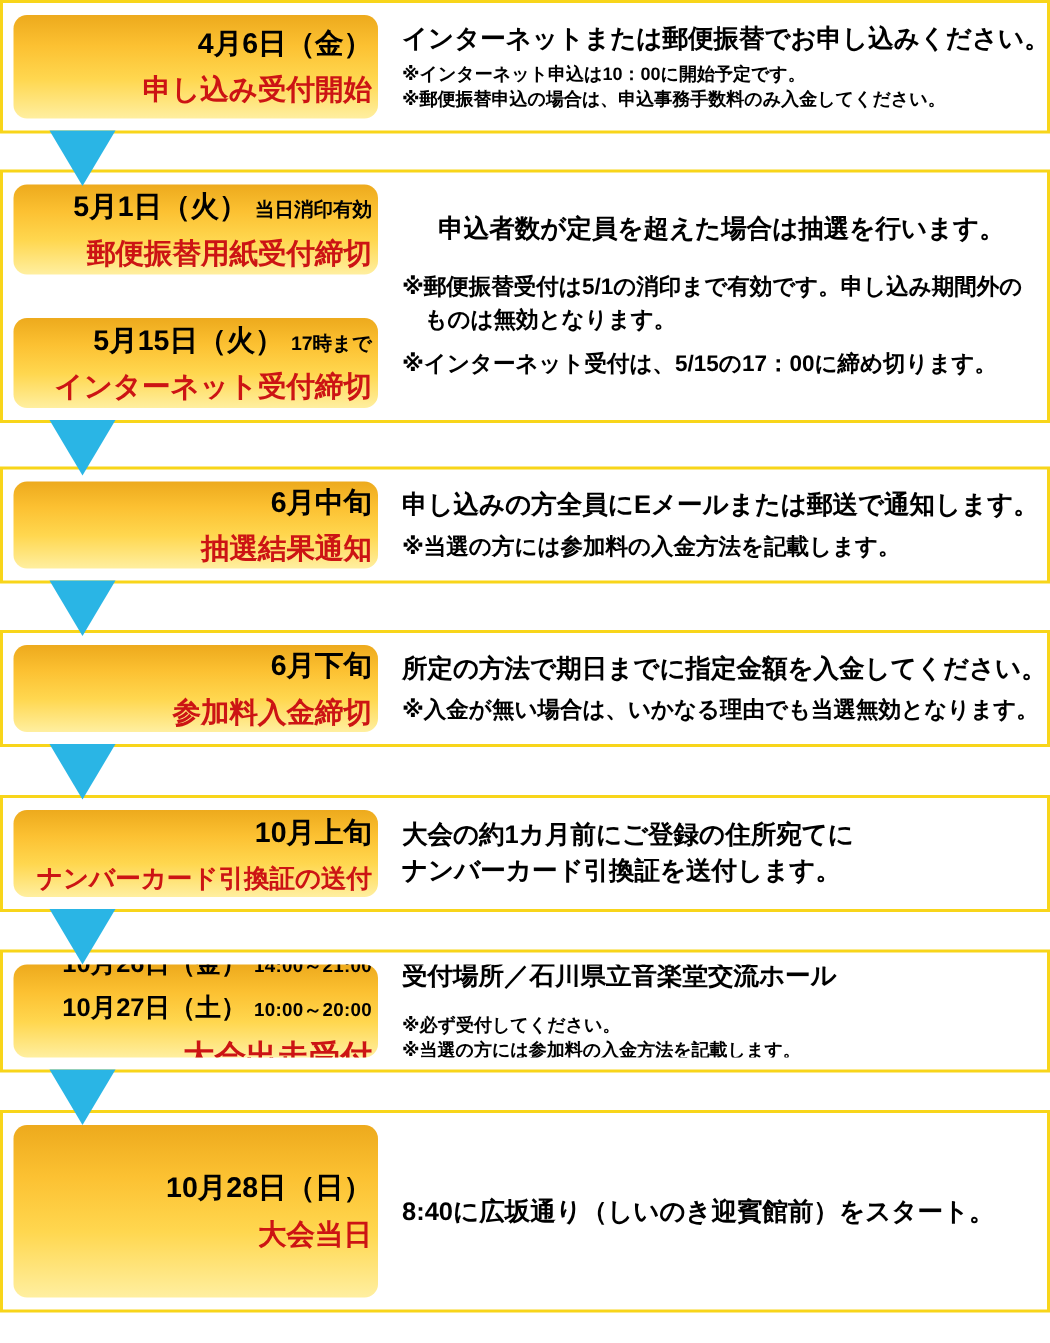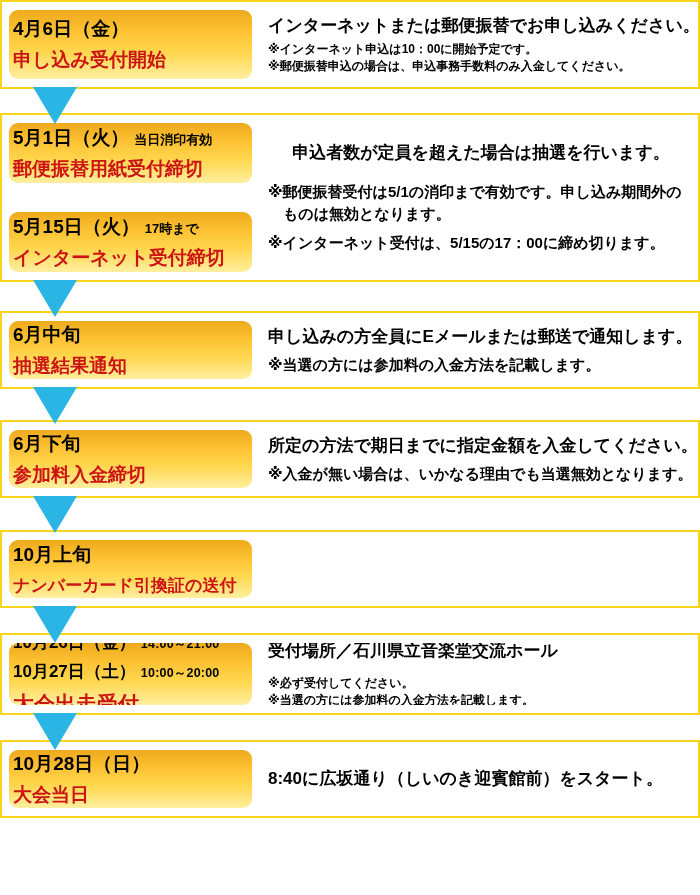--- a/index.html
+++ b/index.html
@@ -12,27 +12,27 @@
 
   .step {
     display:flex; align-items:stretch;
     border:2px solid #f8d51a; background:#fff;
     padding:8px 4px 8px 7px;
   }
   .h1 { height:89px; }
   .h2 { height:169px; }
   .h35 { height:78px; }
   .h6 { height:82px; }
-  .h7 { height:78px; }
+  .h7 { height:135px; }
 
   .badge {
     flex:0 0 243px; width:243px;
     border-radius:9px;
     background:linear-gradient(180deg,#edaa1d 0%,#fcc132 30%,#ffd74f 62%,#ffefa0 100%);
-    display:flex; flex-direction:column; align-items:flex-start; justify-content:center;
+    display:flex; flex-direction:column; align-items:flex-end; justify-content:center;
     text-align:center; padding:4px; overflow:hidden;
   }
   .badge-col { flex:0 0 243px; width:243px; display:flex; flex-direction:column; gap:29px; }
   .badge-col .badge { flex:1; }
 
   .b-dateline { display:flex; align-items:baseline; justify-content:center; gap:5px; white-space:nowrap; }
   .b-date { font-size:19px; color:#000; }
   .b-date.sz17 { font-size:17px; }
   .b-qual { font-size:13px; color:#000; }
   .b-time { font-size:12.5px; color:#000; letter-spacing:.2px; }
@@ -137,20 +137,24 @@
 
   <div class="gap g32">
     <div class="arrow"></div>
   </div>
 
   <section class="step h35">
     <div class="badge">
       <div class="b-date">10月上旬</div>
       <div class="b-title long">ナンバーカード引換証の送付</div>
     </div>
+    <div class="content">
+      <div class="main">大会の約1カ月前にご登録の住所宛てに</div>
+      <div class="main">ナンバーカード引換証を送付します。</div>
+    </div>
   </section>
 
   <div class="gap g25">
     <div class="arrow"></div>
   </div>
 
   <section class="step h6">
     <div class="badge">
       <div class="b-dateline">
         <span class="b-date sz17">10月26日（金）</span>

